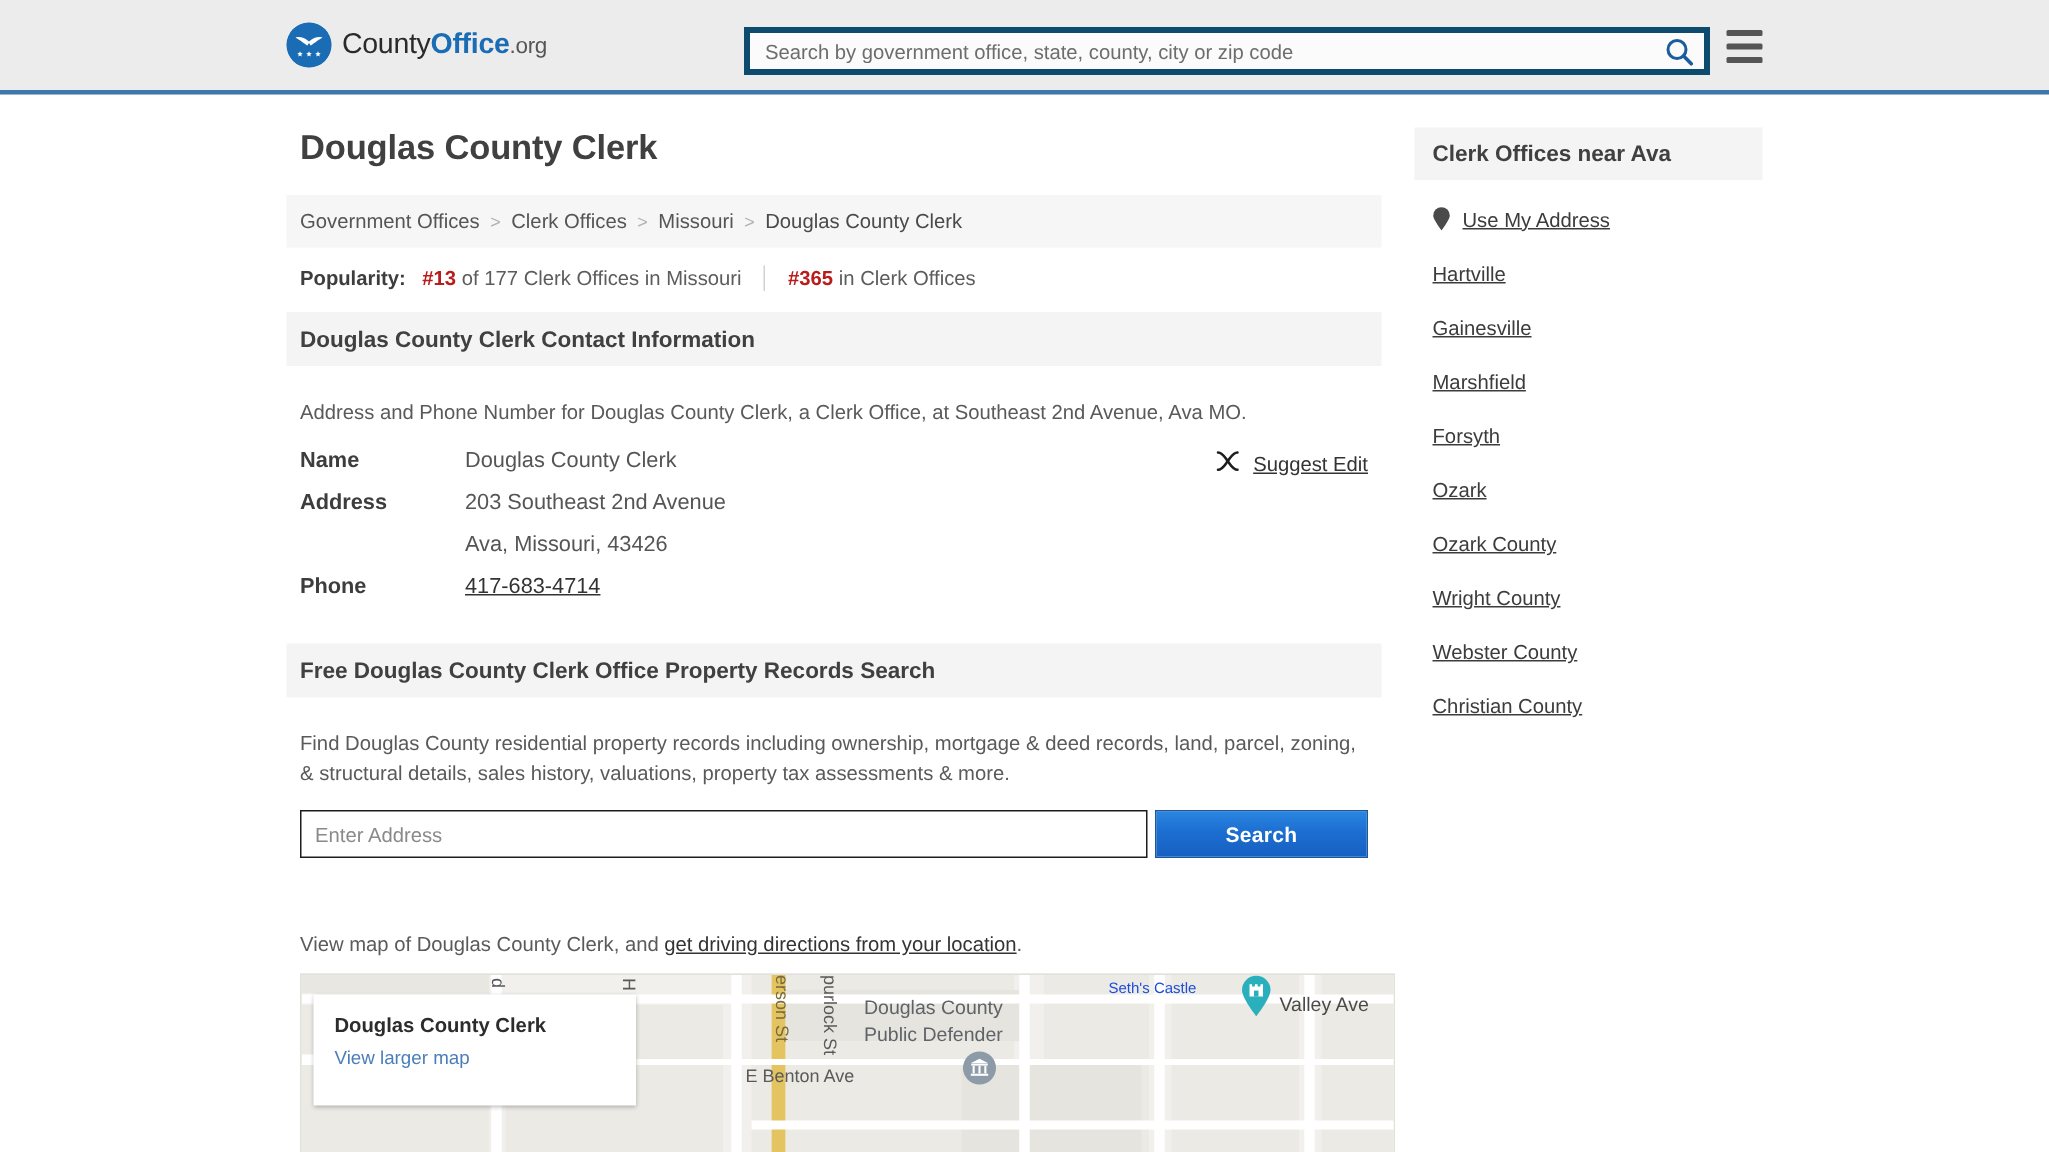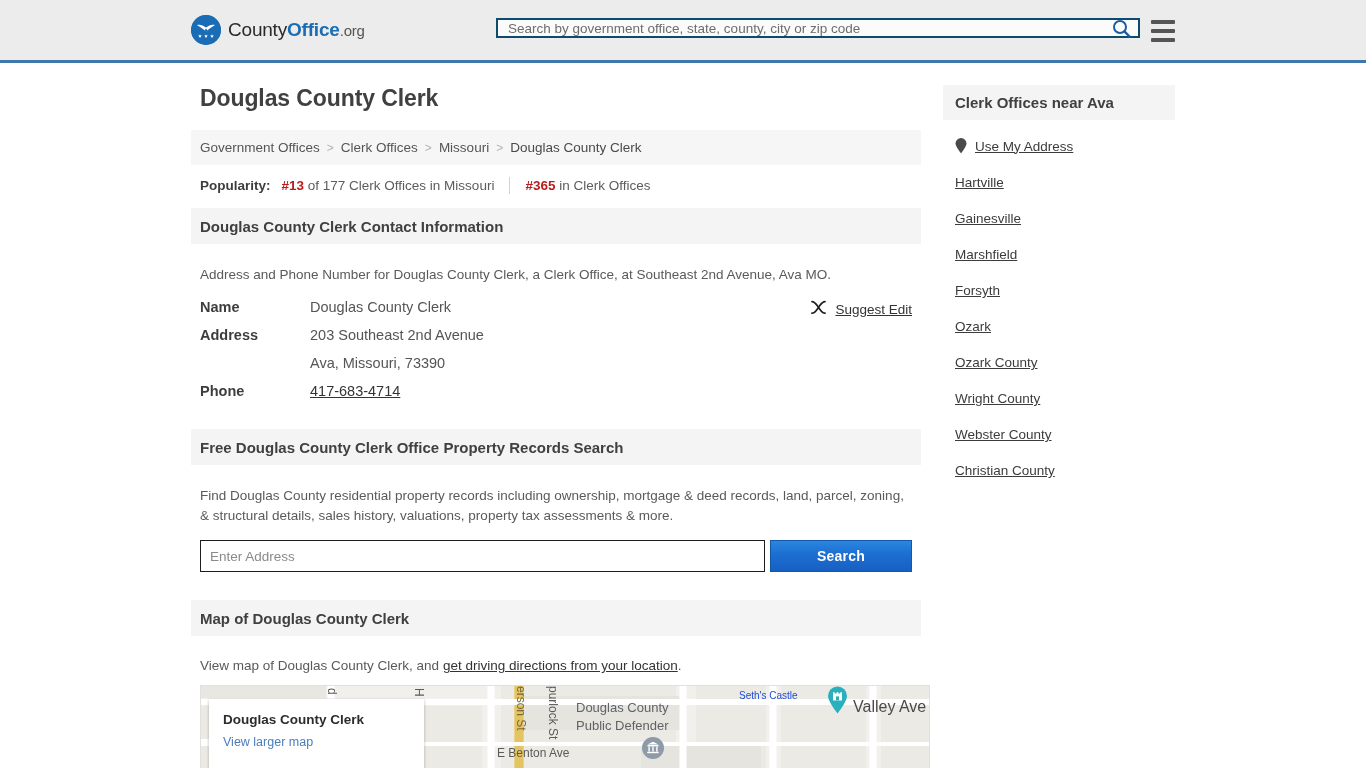--- a/index.html
+++ b/index.html
@@ -44,23 +44,23 @@
   }
   .brand-text .b1 { color: #2a2a2a; font-weight: 400; }
   .brand-text .b2 { color: #1a6cb4; font-weight: 700; }
   .brand-text .b3 { color: #555555; font-size: 15px; }
 
   .search-wrap {
     position: absolute;
     left: 496px;
     top: 18px;
     width: 644px;
-    height: 20px;
+    height: 32px;
     background: #fbfbfb;
-    border: 2px solid #0c4a6e;
+    border: 4px solid #0c4a6e;
     display: flex;
     align-items: center;
   }
   .search-input {
     flex: 1;
     border: 0;
     outline: none;
     background: transparent;
     font-family: "Liberation Sans", sans-serif;
     font-size: 13.5px;
@@ -383,21 +383,21 @@
               <div class="contact-value">Douglas County Clerk</div>
             </div>
 
             <div class="contact-row">
               <div class="contact-label">Address</div>
               <div class="contact-value">203 Southeast 2nd Avenue</div>
             </div>
 
             <div class="contact-row">
               <div class="contact-label"></div>
-              <div class="contact-value">Ava, Missouri, 73390</div>
+              <div class="contact-value">Ava, Missouri, 43426</div>
             </div>
 
             <div class="contact-row">
               <div class="contact-label">Phone</div>
               <div class="contact-value">
                 <a href="#">417-683-4714</a>
               </div>
             </div>
 
           </div>
@@ -411,21 +411,20 @@
 
           <div class="prop-form">
             <input class="addr-input" type="text" placeholder="Enter Address" style="">
             <button class="search-submit">Search</button>
           </div>
 
         </div>
       </div>
 
       <div class="section" style="margin-top:28px;">
-        <div class="section-header">Map of Douglas County Clerk</div>
         <div class="section-body" style="padding-bottom:0;">
           <p class="map-line">
             <span>View map of Douglas County Clerk, and </span><a href="#">get driving directions from your location</a><span>.</span>
           </p>
         </div>
 
         <div class="map-frame">
           <svg class="map-bg" width="730" height="300" viewBox="0 0 730 300" aria-hidden="true">
             <rect x="0" y="0" width="730" height="300" fill="#f2f0ec"></rect>
 
@@ -471,21 +470,21 @@
             <path d="M12 5.8 L17.6 8.6 L6.4 8.6 Z" fill="#ffffff"></path>
           </svg>
           <div class="map-label" style="left:296px; top:60px;">E Benton Ave</div>
 
           <div class="map-label teal" style="left:538px; top:4px;">Seth's Castle</div>
           <svg class="map-poi-pin" style="left:626px; top:0px;" viewBox="0 0 21 28" aria-hidden="true">
             <path d="M10.5 27.5 C10.5 27.5 20 15.6 20 10 A9.5 9.5 0 0 0 1 10 C1 15.6 10.5 27.5 10.5 27.5 Z" fill="#2aafbd"></path>
             <path d="M6 6.2h1.7v1.4h1.9V6.2h1.8v1.4h1.9V6.2H15v8.2H6z" fill="#ffffff"></path>
             <rect x="9" y="10.4" width="3" height="4" fill="#2aafbd"></rect>
           </svg>
-          <div class="map-label" style="left:652px; top:12px; color:#4a4a4a; font-size:16px;">Valley Ave</div>
+          <div class="map-label" style="left:652px; top:12px; color:#4a4a4a; font-size:13px;">Valley Ave</div>
 
           <div class="map-card">
             <div class="map-card-title">Douglas County Clerk</div>
             <a class="map-card-link" href="#">View larger map</a>
           </div>
         </div>
       </div>
 
     </div>
 

